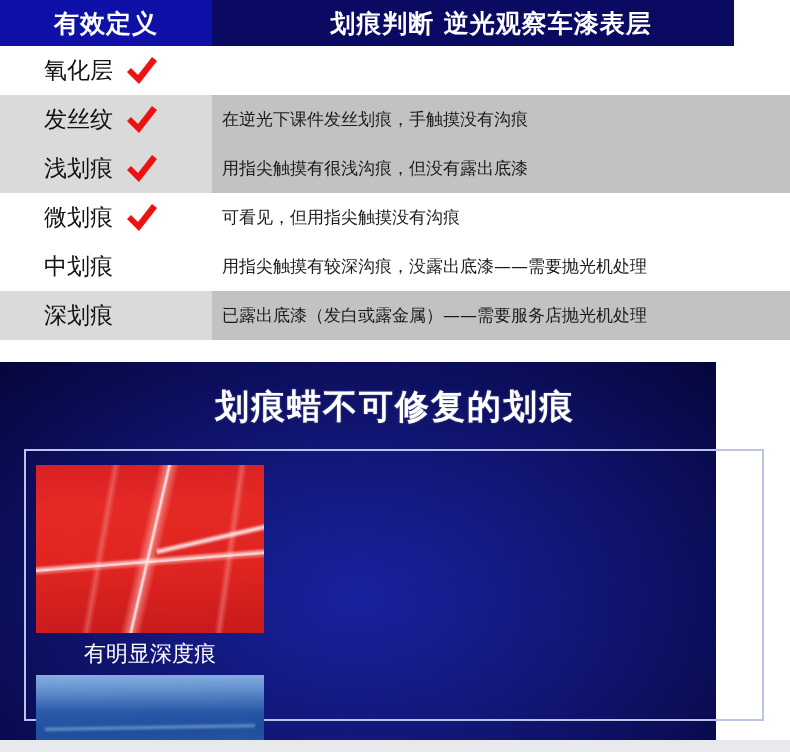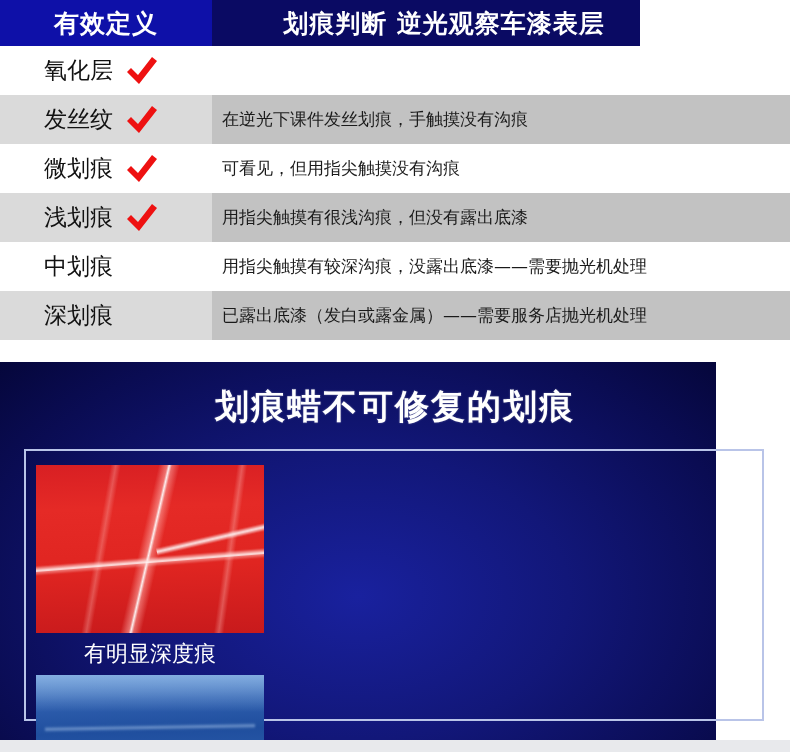--- a/index.html
+++ b/index.html
@@ -8,21 +8,21 @@
     width:790px;height:752px;
     font-family:"DejaVu Sans","Liberation Sans",sans-serif;
     background:#ffffff;
     overflow:hidden;
   }
   .page{position:relative;width:790px;height:752px;}
 
   
   .table-wrap{position:absolute;left:0;top:0;width:790px;height:358px;background:#fff;}
 
-  .thead{display:flex;height:46px;width:640px;}
+  .thead{display:flex;height:46px;width:734px;}
   .thead .th-left{
     width:212px;background:#0e10a8;
     display:flex;align-items:center;justify-content:center;
   }
   .thead .th-right{
     flex:1;background:#0a0a63;
     display:flex;align-items:center;justify-content:center;
   }
   .thead .th-text{
     color:#ffffff;font-size:25px;font-weight:bold;letter-spacing:1px;
@@ -226,45 +226,45 @@
             <svg viewBox="0 0 34 30" width="34" height="30" aria-hidden="true">
               <path d="M2 16 L6 12 L13 19 L27 1 L32 5 L14 28 Z" fill="#ee1111"></path>
             </svg>
           </span>
         </div>
         <div class="cell-right">
           <span class="desc">在逆光下课件发丝划痕，手触摸没有沟痕</span>
         </div>
       </div>
 
+      <div class="row even">
+        <div class="cell-left">
+          <span class="term">浅划痕</span>
+          <span class="check">
+            <svg viewBox="0 0 34 30" width="34" height="30" aria-hidden="true">
+              <path d="M2 16 L6 12 L13 19 L27 1 L32 5 L14 28 Z" fill="#ee1111"></path>
+            </svg>
+          </span>
+        </div>
+        <div class="cell-right">
+          <span class="desc">用指尖触摸有很浅沟痕，但没有露出底漆</span>
+        </div>
+      </div>
+
       <div class="row odd">
         <div class="cell-left">
           <span class="term">微划痕</span>
           <span class="check">
             <svg viewBox="0 0 34 30" width="34" height="30" aria-hidden="true">
               <path d="M2 16 L6 12 L13 19 L27 1 L32 5 L14 28 Z" fill="#ee1111"></path>
             </svg>
           </span>
         </div>
         <div class="cell-right">
           <span class="desc">可看见，但用指尖触摸没有沟痕</span>
-        </div>
-      </div>
-
-      <div class="row even">
-        <div class="cell-left">
-          <span class="term">浅划痕</span>
-          <span class="check">
-            <svg viewBox="0 0 34 30" width="34" height="30" aria-hidden="true">
-              <path d="M2 16 L6 12 L13 19 L27 1 L32 5 L14 28 Z" fill="#ee1111"></path>
-            </svg>
-          </span>
-        </div>
-        <div class="cell-right">
-          <span class="desc">用指尖触摸有很浅沟痕，但没有露出底漆</span>
         </div>
       </div>
 
       <div class="row odd">
         <div class="cell-left">
           <span class="term">中划痕</span>
           <span class="check hidden">
             <svg viewBox="0 0 34 30" width="34" height="30" aria-hidden="true">
               <path d="M2 16 L6 12 L13 19 L27 1 L32 5 L14 28 Z" fill="#ee1111"></path>
             </svg>

